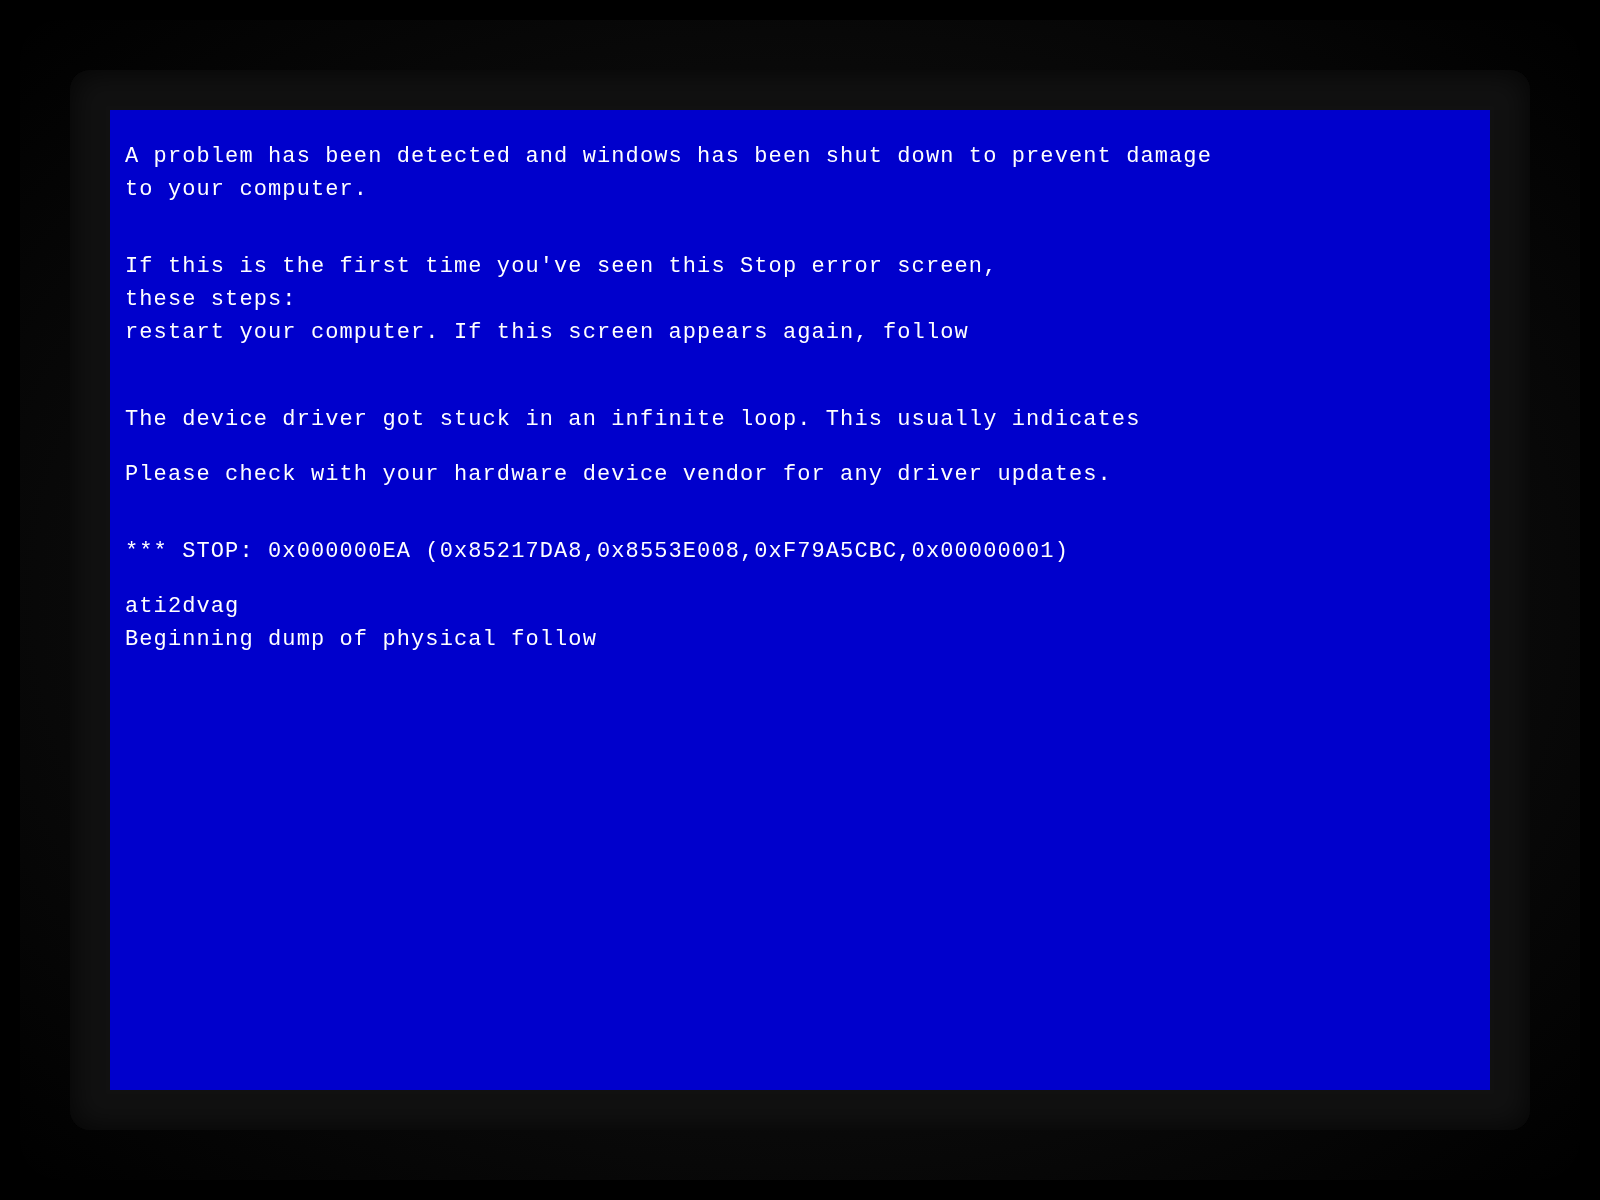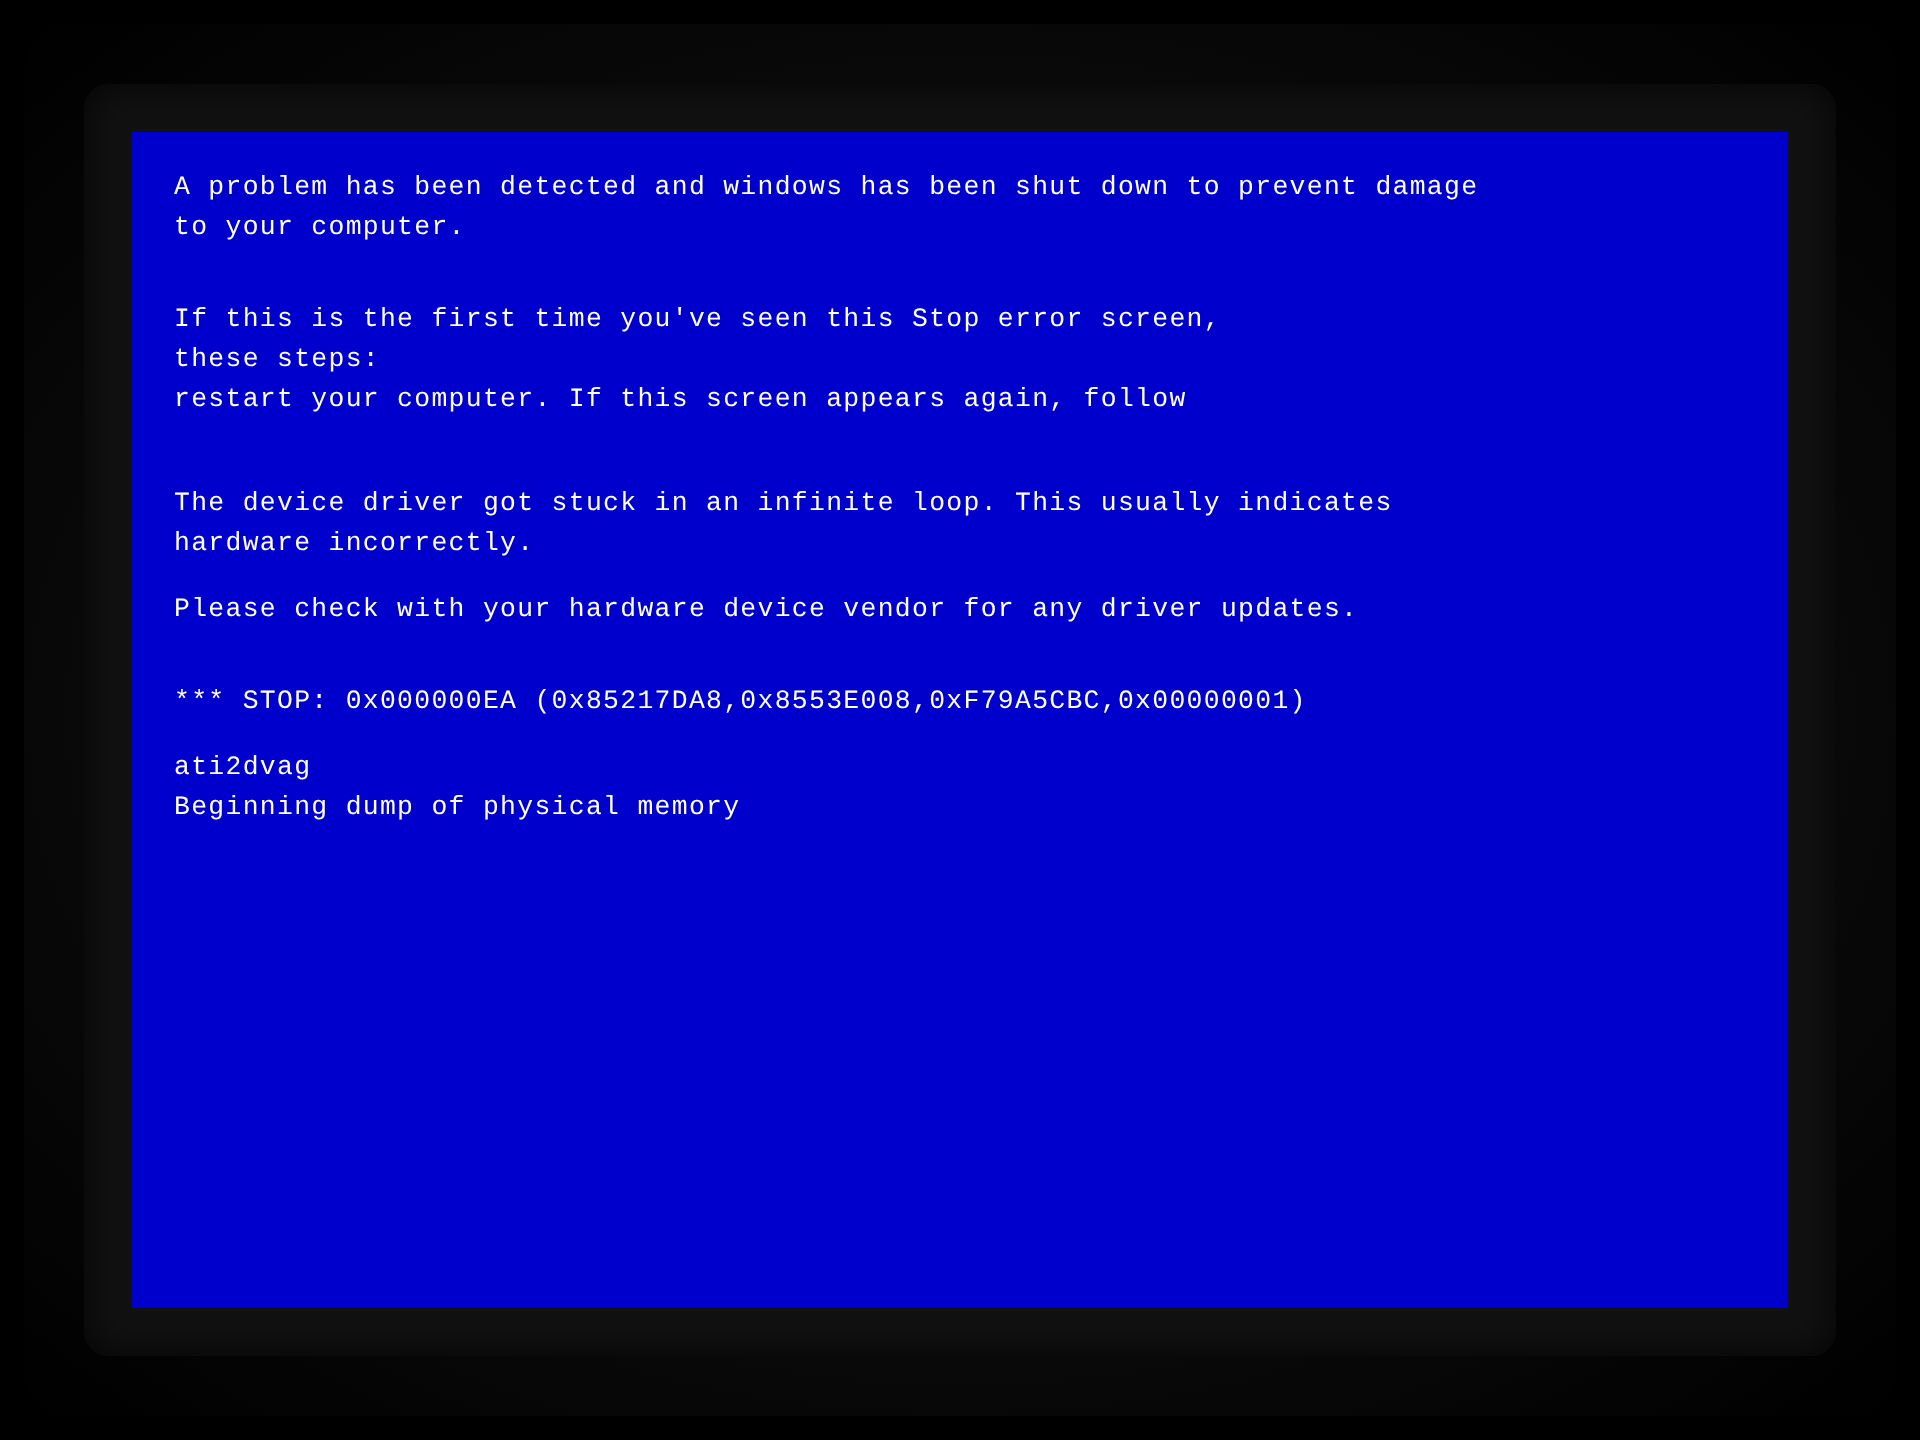--- a/index.html
+++ b/index.html
@@ -37,21 +37,21 @@
       display: flex;
       align-items: center;
       justify-content: center;
       box-shadow: inset 0 0 30px rgba(0,0,0,0.8);
     }
 
     .screen {
       width: 1380px;
       height: 980px;
       background: #0000CC;
-      padding: 30px 35px;
+      padding: 30px 15px;
       font-family: 'Courier New', Courier, monospace;
       color: #fff;
       font-size: 22px;
       line-height: 1.5;
       position: relative;
       overflow: hidden;
     }
 
     .bsod-content {
       position: relative;
@@ -83,26 +83,25 @@
         <div class="line">A problem has been detected and windows has been shut down to prevent damage</div>
         <div class="line">to your computer.</div>
         <div class="spacer"></div>
         <div class="spacer"></div>
         <div class="line">If this is the first time you've seen this Stop error screen,</div>
         <div class="line">these steps:</div>
         <div class="line">restart your computer. If this screen appears again, follow</div>
         <div class="spacer-lg"></div>
         <div class="spacer"></div>
         <div class="line">The device driver got stuck in an infinite loop. This usually indicates</div>
-        <div class="line">hardware incorrectly.</div>
         <div class="spacer"></div>
         <div class="line">Please check with your hardware device vendor for any driver updates.</div>
         <div class="spacer"></div>
         <div class="spacer"></div>
         <div class="line">*** STOP: 0x000000EA (0x85217DA8,0x8553E008,0xF79A5CBC,0x00000001)</div>
         <div class="spacer"></div>
         <div class="line">ati2dvag</div>
-        <div class="line">Beginning dump of physical memory</div>
+        <div class="line">Beginning dump of physical follow</div>
 
       </div>
     </div>
   </div>
 </div>
 
 </body></html>

